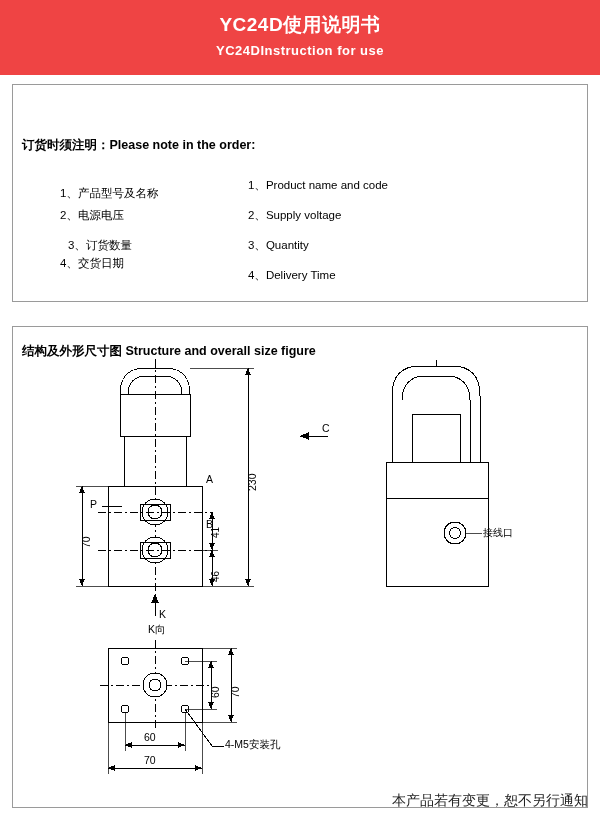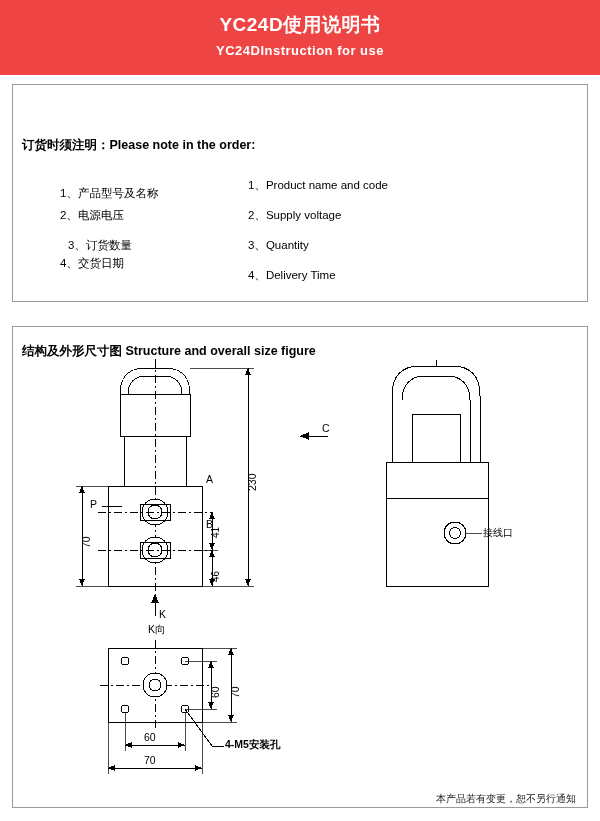--- a/index.html
+++ b/index.html
@@ -79,23 +79,23 @@
   .list-item {
     position: absolute;
     font-size: 11.5px;
     white-space: nowrap;
   }
   .list-cn { left: 60px; }
   .list-en { left: 248px; }
 
   .footer-note {
     position: absolute;
-    right: 24px;
+    right: 12px;
     top: 792px;
-    font-size: 10px;
+    font-size: 14px;
     color: #222;
     white-space: nowrap;
   }
 
   
   #drawing {
     position: absolute;
     left: 12px;
     top: 326px;
     width: 576px;
@@ -258,21 +258,21 @@
     <div class="lbl rot small" style="left:198px; top:256px;">46</div>
     <div class="lbl rot" style="left:68px; top:222px;">70</div>
 
     <div class="lbl" style="left:147px; top:282px;">K</div>
     <div class="lbl" style="left:136px; top:297px;">K向</div>
 
     <div class="lbl rot" style="left:197px; top:372px;">60</div>
     <div class="lbl rot" style="left:217px; top:372px;">70</div>
     <div class="lbl" style="left:132px; top:405px;">60</div>
     <div class="lbl" style="left:132px; top:428px;">70</div>
-    <div class="lbl" style="left:213px; top:412px;font-weight:bold;">4-M5安装孔</div>
+    <div class="lbl" style="left:213px; top:412px;">4-M5安装孔</div>
 
     <div class="lbl" style="left:310px; top:96px;">C</div>
     <div class="lbl small" style="left:471px; top:200px;">接线口</div>
   </div>
 
   <div class="footer-note">本产品若有变更，恕不另行通知</div>
 
 </div>
 
 </body></html>

